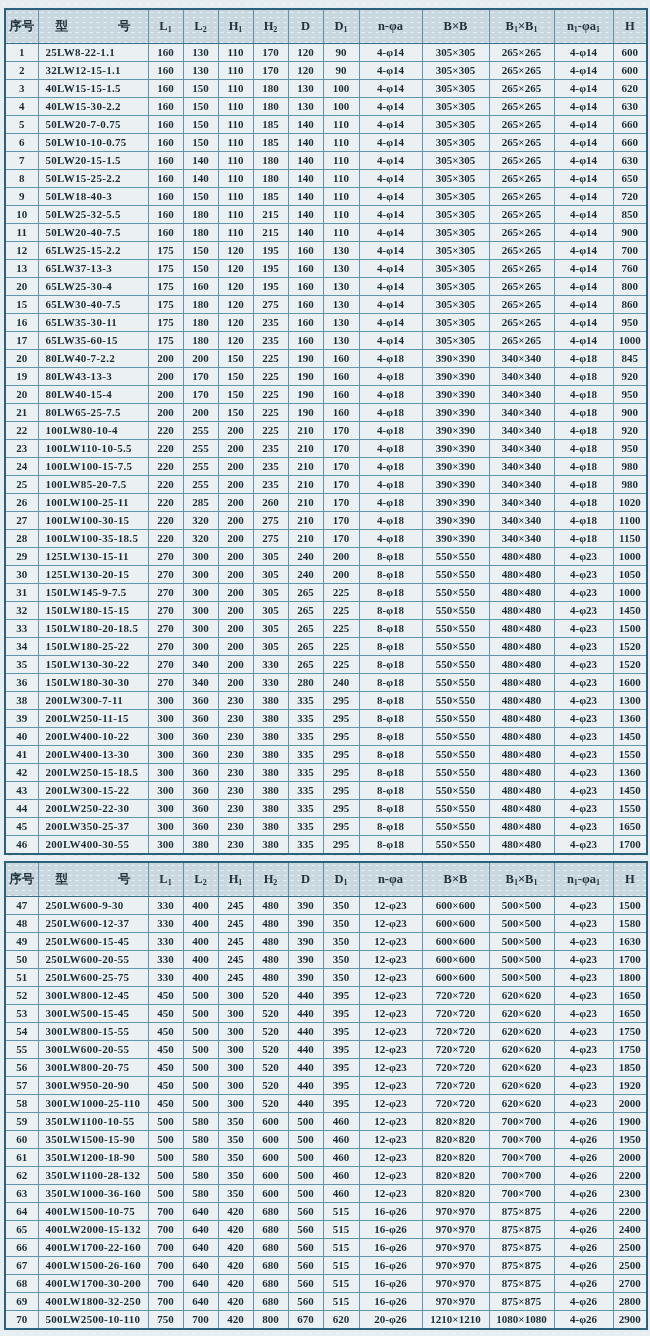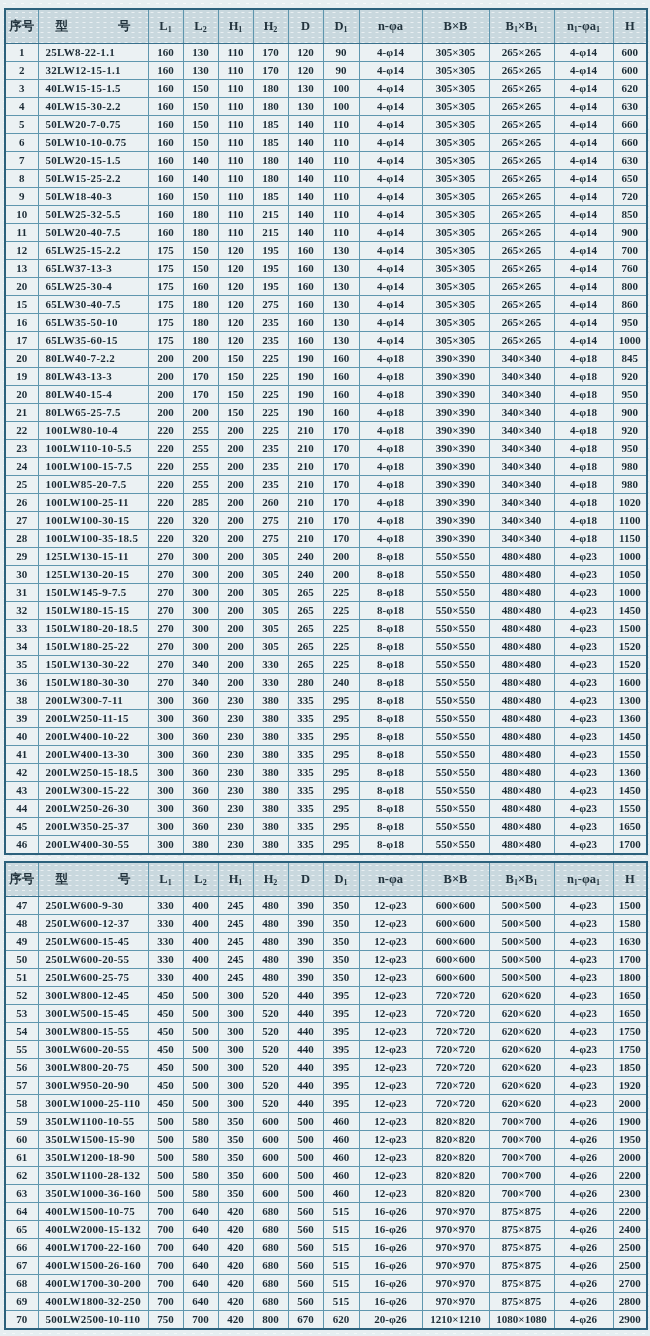--- a/index.html
+++ b/index.html
@@ -316,21 +316,21 @@
           <td>160</td>
           <td>130</td>
           <td>4-φ14</td>
           <td>305×305</td>
           <td>265×265</td>
           <td>4-φ14</td>
           <td>860</td>
         </tr>
         <tr>
           <td>16</td>
-          <td class="model">65LW35-50-10</td>
+          <td class="model">65LW35-30-11</td>
           <td>175</td>
           <td>180</td>
           <td>120</td>
           <td>235</td>
           <td>160</td>
           <td>130</td>
           <td>4-φ14</td>
           <td>305×305</td>
           <td>265×265</td>
           <td>4-φ14</td>
@@ -721,21 +721,21 @@
           <td>335</td>
           <td>295</td>
           <td>8-φ18</td>
           <td>550×550</td>
           <td>480×480</td>
           <td>4-φ23</td>
           <td>1450</td>
         </tr>
         <tr>
           <td>44</td>
-          <td class="model">200LW250-26-30</td>
+          <td class="model">200LW250-22-30</td>
           <td>300</td>
           <td>360</td>
           <td>230</td>
           <td>380</td>
           <td>335</td>
           <td>295</td>
           <td>8-φ18</td>
           <td>550×550</td>
           <td>480×480</td>
           <td>4-φ23</td>

